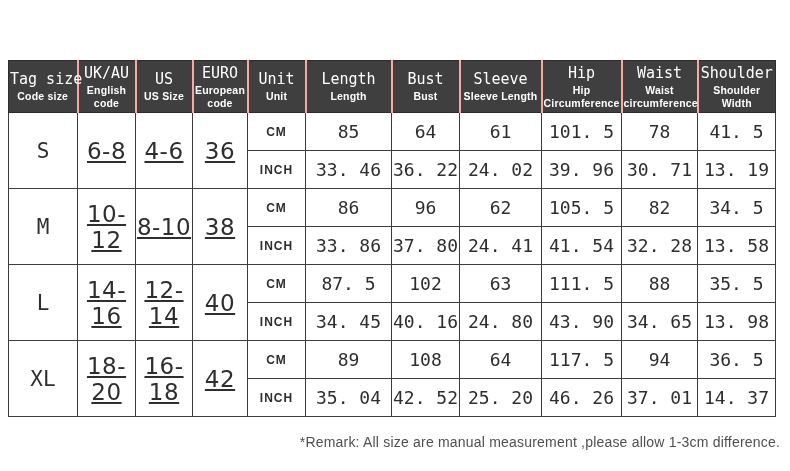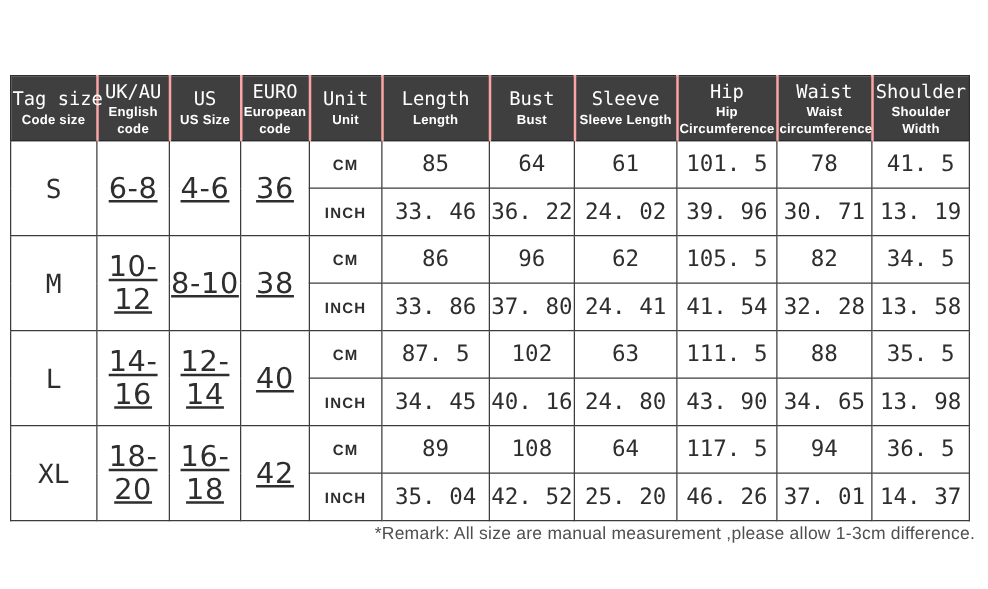--- a/index.html
+++ b/index.html
@@ -65,21 +65,21 @@
     font-size: 12px; font-weight: bold;
     font-family: Liberation Sans, sans-serif;
     letter-spacing: 1px;
   }
   td.num {
     font-size: 18px;
     font-family: "DejaVu Sans Mono", monospace;
   }
 
   .remark {
-    position: absolute; right: 10px; top: 418px;
+    position: absolute; right: 10px; top: 434px;
     width: 770px; text-align: right;
     font-family: "Liberation Sans", sans-serif;
     font-size: 14px; color: #4f4f4f; letter-spacing: 0.2px;
   }
 </style>
 </head>
 <body>
 
 <div class="panel">
 

